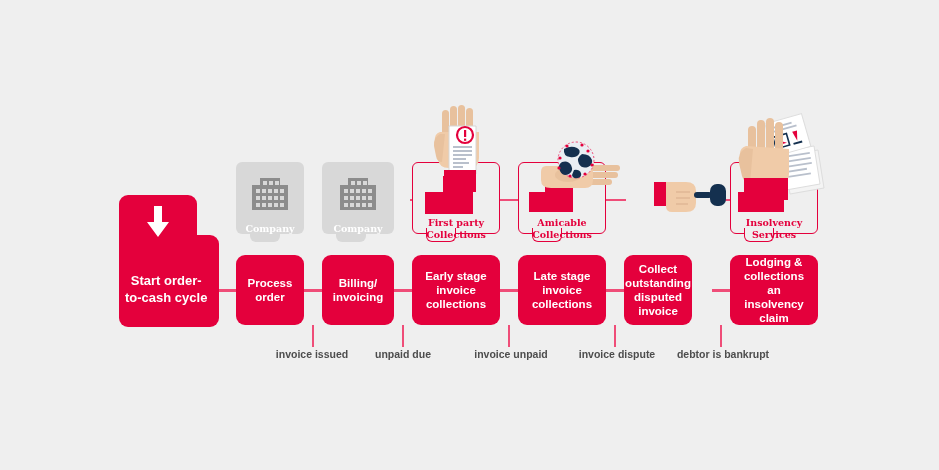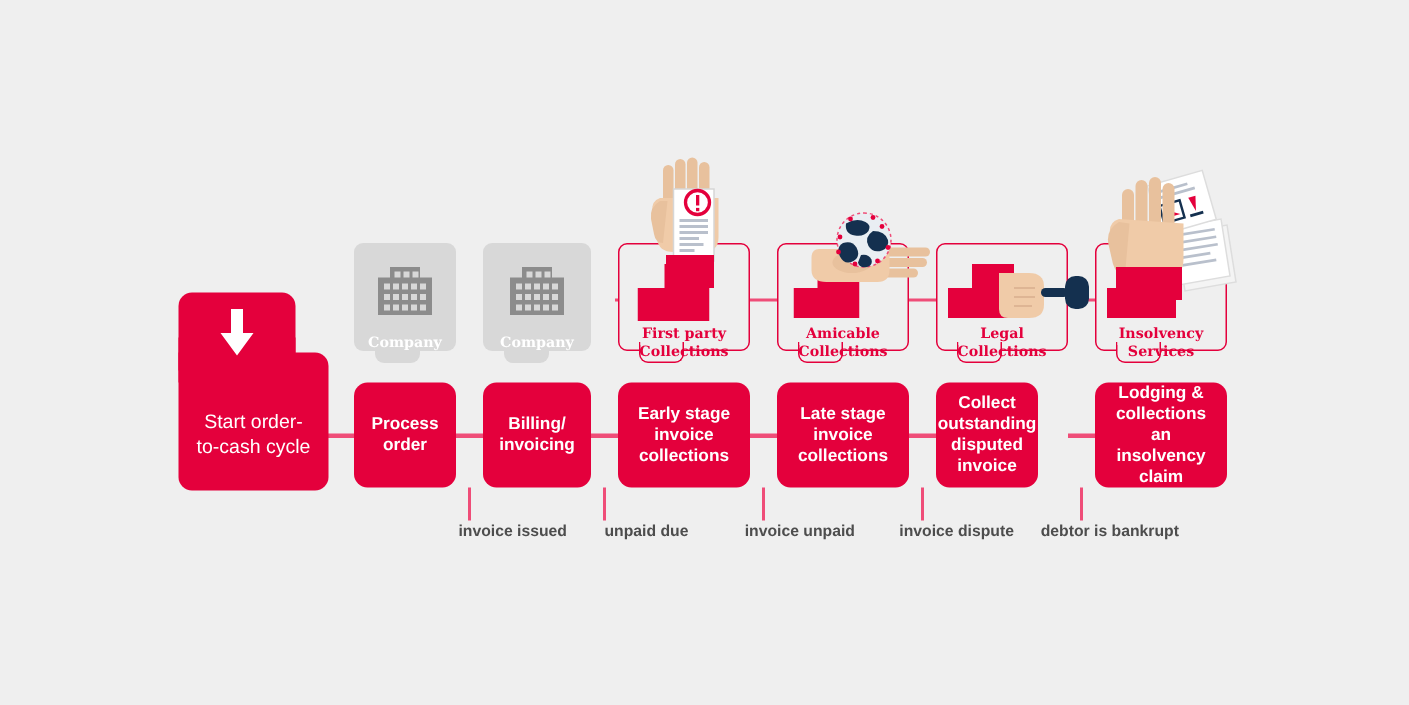--- a/index.html
+++ b/index.html
@@ -47,22 +47,22 @@
   }
   .start-fill{
     position:absolute;left:0;top:30px;width:78px;height:30px;background:#e4003c;
   }
   .start-arrow{
     position:absolute;left:0;top:4px;width:78px;height:46px;
     display:flex;align-items:center;justify-content:center;
   }
   .start-label{
     position:absolute;left:0;top:56px;width:100px;height:76px;
-    display:flex;align-items:center;justify-content:center;
-    color:#fff;font-weight:normal;font-size:13px;line-height:17px;
+    display:flex;align-items:center;justify-content:flex-start;
+    color:#fff;font-weight:bold;font-size:13px;line-height:17px;
     text-align:center;padding:0 6px;box-sizing:border-box;
   }
 
   
   .bubble{
     position:absolute;
     box-sizing:border-box;
   }
   .bubble .body{
     position:absolute;left:0;top:0;right:0;height:72px;
@@ -109,21 +109,21 @@
   
   .tick{
     position:absolute;width:2px;background:#ef4d78;
   }
   .tlabel{
     position:absolute;
     font-size:10.5px;
     font-weight:bold;
     color:#4d4d4d;
     white-space:nowrap;
-    text-align:right;
+    text-align:center;
   }
 </style>
 </head>
 <body>
 
 <div id="stage">
 
   <div class="rail" style="left:214px;top:289px;width:22px;"></div>
   <div class="rail" style="left:304px;top:289px;width:18px;"></div>
   <div class="rail" style="left:394px;top:289px;width:18px;"></div>
@@ -286,33 +286,20 @@
       <svg width="44" height="36" viewBox="0 0 44 36" aria-hidden="true">
         <path d="M16 0 h28 v36 h-44 v-20 h16 z" fill="#e4003c"></path>
       </svg>
     </div>
     <div class="bub-label">
       <div>Amicable</div>
       <div>Collections</div>
     </div>
   </div>
 
-  <div class="bubble outline" style="left:624px;top:162px;width:88px;height:86px;">
-    <div class="body"></div>
-    <div class="tail"></div>
-    <div class="tailmask"></div>
-    <div class="redblock" style="left:8px;top:14px;">
-      <svg width="44" height="36" viewBox="0 0 44 36" aria-hidden="true">
-        <path d="M16 0 h28 v36 h-44 v-20 h16 z" fill="#e4003c"></path>
-      </svg>
-    </div>
-    <div class="bub-label">
-      <div>Legal Collections</div>
-    </div>
-  </div>
 
   <div class="bubble outline" style="left:730px;top:162px;width:88px;height:86px;">
     <div class="body"></div>
     <div class="tail"></div>
     <div class="tailmask"></div>
     <div class="redblock" style="left:8px;top:14px;">
       <svg width="46" height="36" viewBox="0 0 46 36" aria-hidden="true">
         <path d="M16 0 h30 v36 h-46 v-20 h16 z" fill="#e4003c"></path>
       </svg>
     </div>

